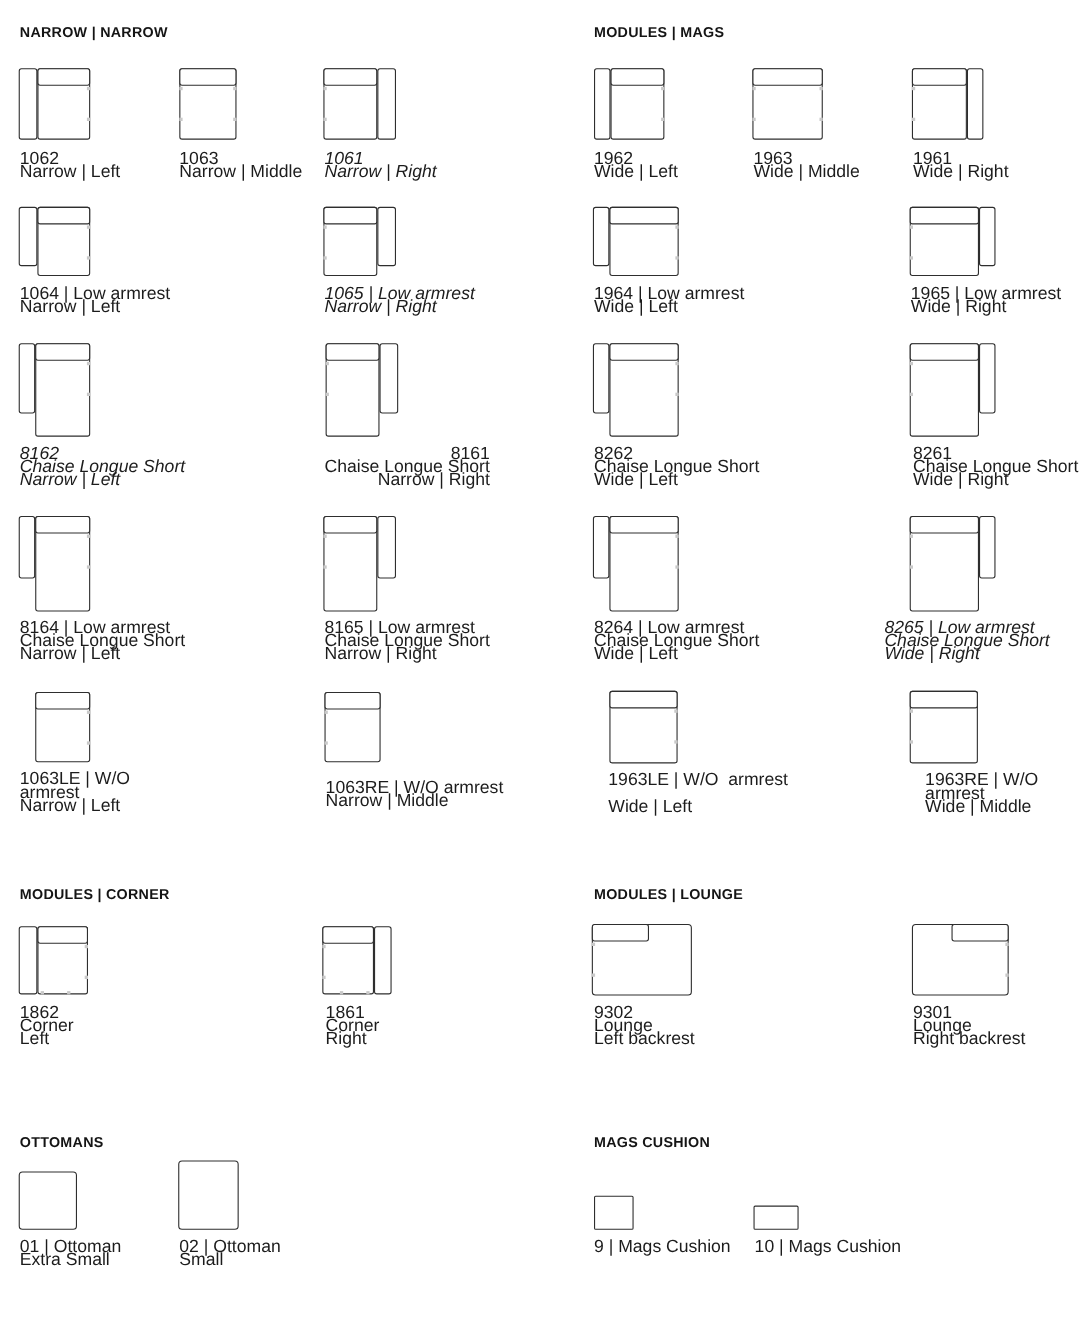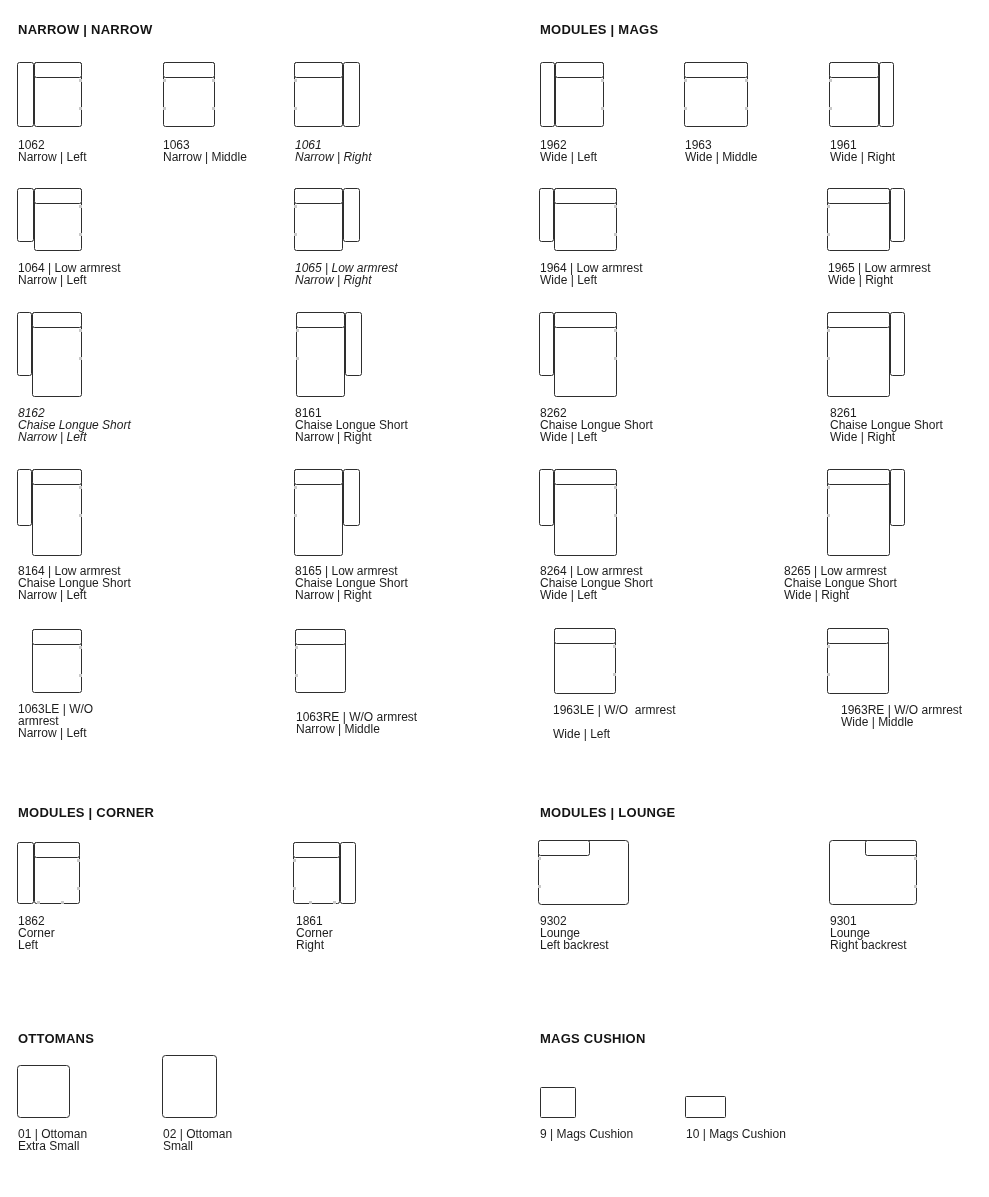--- a/index.html
+++ b/index.html
@@ -13,21 +13,21 @@
   .section-title{
     position:absolute;
     font-size:13px;
     font-weight:700;
     color:#141414;
     letter-spacing:.25px;
     white-space:pre;
   }
   .module-label{
     position:absolute;
-    font-size:12px;
+    font-size:16px;
     line-height:12px;
     color:#1c1c1c;
     white-space:pre-wrap;
   }
   .module-label .label-line{min-height:12px;}
   svg.diagram{position:absolute;overflow:visible;display:block;}
 </style>
 </head>
 <body>
 
@@ -82,21 +82,21 @@
       <rect x="62" y="45" width="3" height="3" fill="#c9c9c9"></rect>
     </svg>
     <div class="module-label" style="left: 18px; top: 407px; font-style: italic;"><div class="label-line">8162</div><div class="label-line">Chaise Longue Short</div><div class="label-line">Narrow | Left</div></div>
     <svg class="diagram" width="68" height="87" style="left: 296px; top: 312px;">
       <rect x="0.5" y="0.5" width="48" height="84" rx="2" fill="#ffffff" stroke="#2e2e2e" stroke-width="1"></rect>
       <rect x="0.5" y="0.5" width="48" height="15" rx="2" fill="#ffffff" stroke="#2e2e2e" stroke-width="1"></rect>
       <rect x="49.5" y="0.5" width="16" height="63" rx="2" fill="#ffffff" stroke="#2e2e2e" stroke-width="1"></rect>
       <rect x="0" y="17" width="3" height="3" fill="#c9c9c9"></rect>
       <rect x="0" y="45" width="3" height="3" fill="#c9c9c9"></rect>
     </svg>
-    <div class="module-label" style="left: 295px; top: 407px;"><div class="label-line">8161</div><div class="label-line">Chaise Longue Short</div><div class="label-line">Narrow | Right</div></div>
+    <div class="module-label" style="left: 295px; top: 407px; text-align: right;"><div class="label-line">8161</div><div class="label-line">Chaise Longue Short</div><div class="label-line">Narrow | Right</div></div>
     <svg class="diagram" width="67" height="89" style="left: 17px; top: 469px;">
       <rect x="15.5" y="0.5" width="49" height="86" rx="2" fill="#ffffff" stroke="#2e2e2e" stroke-width="1"></rect>
       <rect x="15.5" y="0.5" width="49" height="15" rx="2" fill="#ffffff" stroke="#2e2e2e" stroke-width="1"></rect>
       <rect x="0.5" y="0.5" width="14" height="56" rx="2" fill="#ffffff" stroke="#2e2e2e" stroke-width="1"></rect>
       <rect x="62" y="17" width="3" height="3" fill="#c9c9c9"></rect>
       <rect x="62" y="45" width="3" height="3" fill="#c9c9c9"></rect>
     </svg>
     <div class="module-label" style="left: 18px; top: 565px;"><div class="label-line">8164 | Low armrest</div><div class="label-line">Chaise Longue Short</div><div class="label-line">Narrow | Left</div></div>
     <svg class="diagram" width="68" height="89" style="left: 294px; top: 469px;">
       <rect x="0.5" y="0.5" width="48" height="86" rx="2" fill="#ffffff" stroke="#2e2e2e" stroke-width="1"></rect>
@@ -186,21 +186,21 @@
       <rect x="75" y="45" width="3" height="3" fill="#c9c9c9"></rect>
     </svg>
     <div class="module-label" style="left: 540px; top: 565px;"><div class="label-line">8264 | Low armrest</div><div class="label-line">Chaise Longue Short</div><div class="label-line">Wide | Left</div></div>
     <svg class="diagram" width="80" height="89" style="left: 827px; top: 469px;">
       <rect x="0.5" y="0.5" width="62" height="86" rx="2" fill="#ffffff" stroke="#2e2e2e" stroke-width="1"></rect>
       <rect x="0.5" y="0.5" width="62" height="15" rx="2" fill="#ffffff" stroke="#2e2e2e" stroke-width="1"></rect>
       <rect x="63.5" y="0.5" width="14" height="56" rx="2" fill="#ffffff" stroke="#2e2e2e" stroke-width="1"></rect>
       <rect x="0" y="17" width="3" height="3" fill="#c9c9c9"></rect>
       <rect x="0" y="45" width="3" height="3" fill="#c9c9c9"></rect>
     </svg>
-    <div class="module-label" style="left: 784px; top: 565px;"><div class="label-line">8265 | Low armrest</div><div class="label-line">Chaise Longue Short</div><div class="label-line">Wide | Right</div></div>
+    <div class="module-label" style="left: 804px; top: 565px; font-style: italic;"><div class="label-line">8265 | Low armrest</div><div class="label-line">Chaise Longue Short</div><div class="label-line">Wide | Right</div></div>
     <svg class="diagram" width="64" height="68" style="left: 554px; top: 628px;">
       <rect x="0.5" y="0.5" width="61" height="65" rx="2" fill="#ffffff" stroke="#2e2e2e" stroke-width="1"></rect>
       <rect x="0.5" y="0.5" width="61" height="15" rx="2" fill="#ffffff" stroke="#2e2e2e" stroke-width="1"></rect>
       <rect x="59" y="17" width="3" height="3" fill="#c9c9c9"></rect>
       <rect x="59" y="45" width="3" height="3" fill="#c9c9c9"></rect>
     </svg>
     <div class="module-label" style="left: 553px; top: 704px;"><div class="label-line">1963LE | W/O  armrest</div><div class="label-line"></div><div class="label-line">Wide | Left</div></div>
     <svg class="diagram" width="64" height="68" style="left: 827px; top: 628px;">
       <rect x="0.5" y="0.5" width="61" height="65" rx="2" fill="#ffffff" stroke="#2e2e2e" stroke-width="1"></rect>
       <rect x="0.5" y="0.5" width="61" height="15" rx="2" fill="#ffffff" stroke="#2e2e2e" stroke-width="1"></rect>

